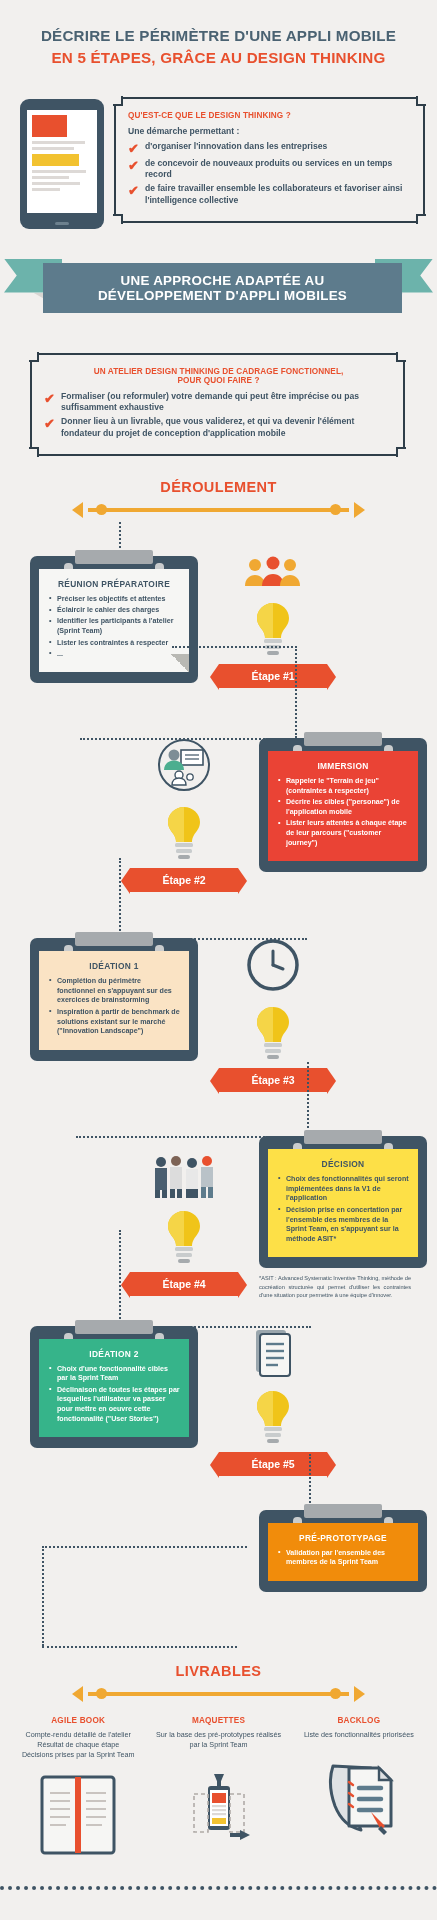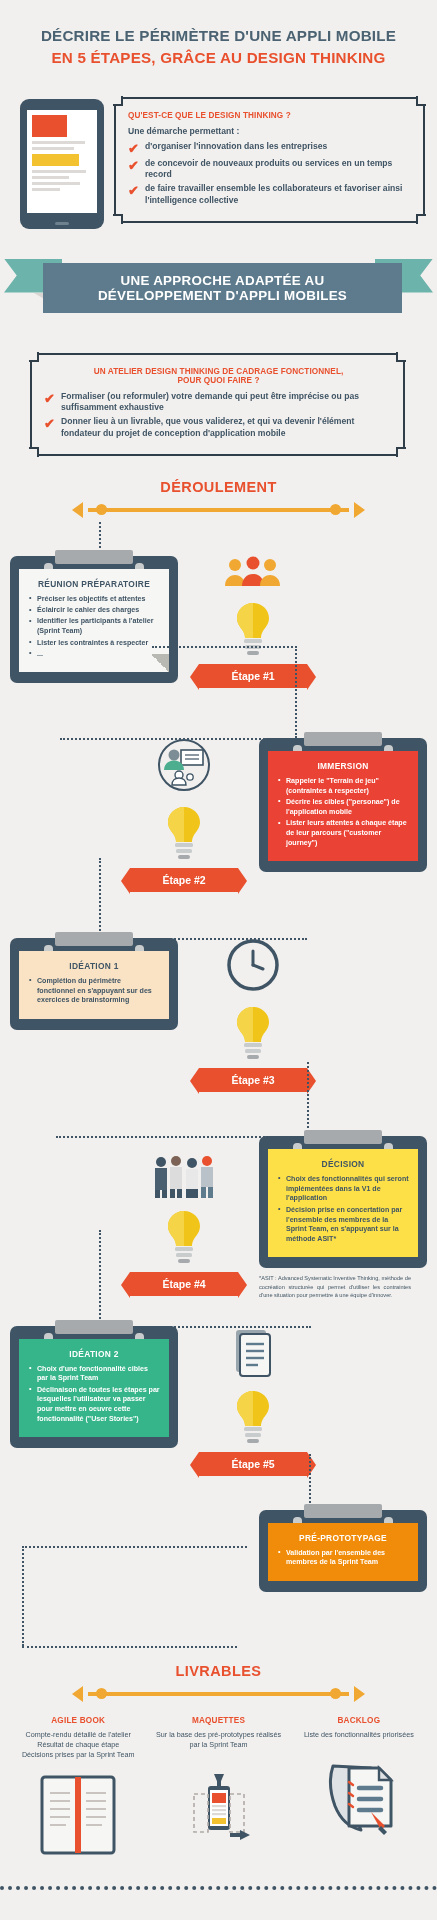--- a/index.html
+++ b/index.html
@@ -95,21 +95,21 @@
 
   
   .rail { position: relative; height: 16px; margin: 6px 0 0; }
   .rail-bar { position: absolute; left: 88px; right: 88px; top: 6px; height: 4.5px; background: #f0a832; }
   .rail-dot { position: absolute; top: 2.5px; width: 11px; height: 11px; border-radius: 50%; background: #f0a832; }
   .rail-arrow { position: absolute; top: 0px; width: 0; height: 0; border-top: 8px solid transparent; border-bottom: 8px solid transparent; }
   .rail-arrow.l { border-right: 11px solid #f0a832; }
   .rail-arrow.r { border-left: 11px solid #f0a832; }
 
   
-  .steps { position: relative; padding: 4px 0 0; }
+  .steps { position: relative; padding: 4px 0 0; margin-left: 20px; }
   .step-row { position: relative; display: flex; padding: 0 10px; min-height: 10px; }
   .step-row.rev { flex-direction: row-reverse; }
 
   
   .clip { width: 168px; position: relative; }
   .clip-body { background: #3f5464; border-radius: 7px; padding: 13px 9px 11px; position: relative; }
   .clip-clip {
     position: absolute; top: -6px; left: 50%; transform: translateX(-50%);
     width: 78px; height: 14px; background: #a6aaad; border-radius: 2px;
   }
@@ -360,20 +360,21 @@
     <div class="step-row">
       <div class="clip">
         <div class="clip-body">
           <div class="clip-clip"></div>
           <div class="clip-pin a"></div>
           <div class="clip-pin b"></div>
           <div class="clip-sheet cream dotted-bg">
             <div class="clip-h">IDÉATION 1</div>
             <ul class="clip-ul">
               <li>Complétion du périmètre fonctionnel en s'appuyant sur des exercices de brainstorming</li>
+              <li>Inspiration à partir de benchmark de solutions existant sur le marché ("Innovation Landscape")</li>
             </ul>
           </div>
         </div>
       </div>
       <div class="bulb-col">
         <svg class="icon-circle" viewBox="0 0 54 54" style="margin-bottom:12px">
           <circle cx="27" cy="27" r="24" fill="none" stroke="#3f5464" stroke-width="3.5"></circle>
           <line x1="27" y1="27" x2="27" y2="13" stroke="#3f5464" stroke-width="3" stroke-linecap="round"></line>
           <line x1="27" y1="27" x2="37" y2="31" stroke="#3f5464" stroke-width="3" stroke-linecap="round"></line>
         </svg>

